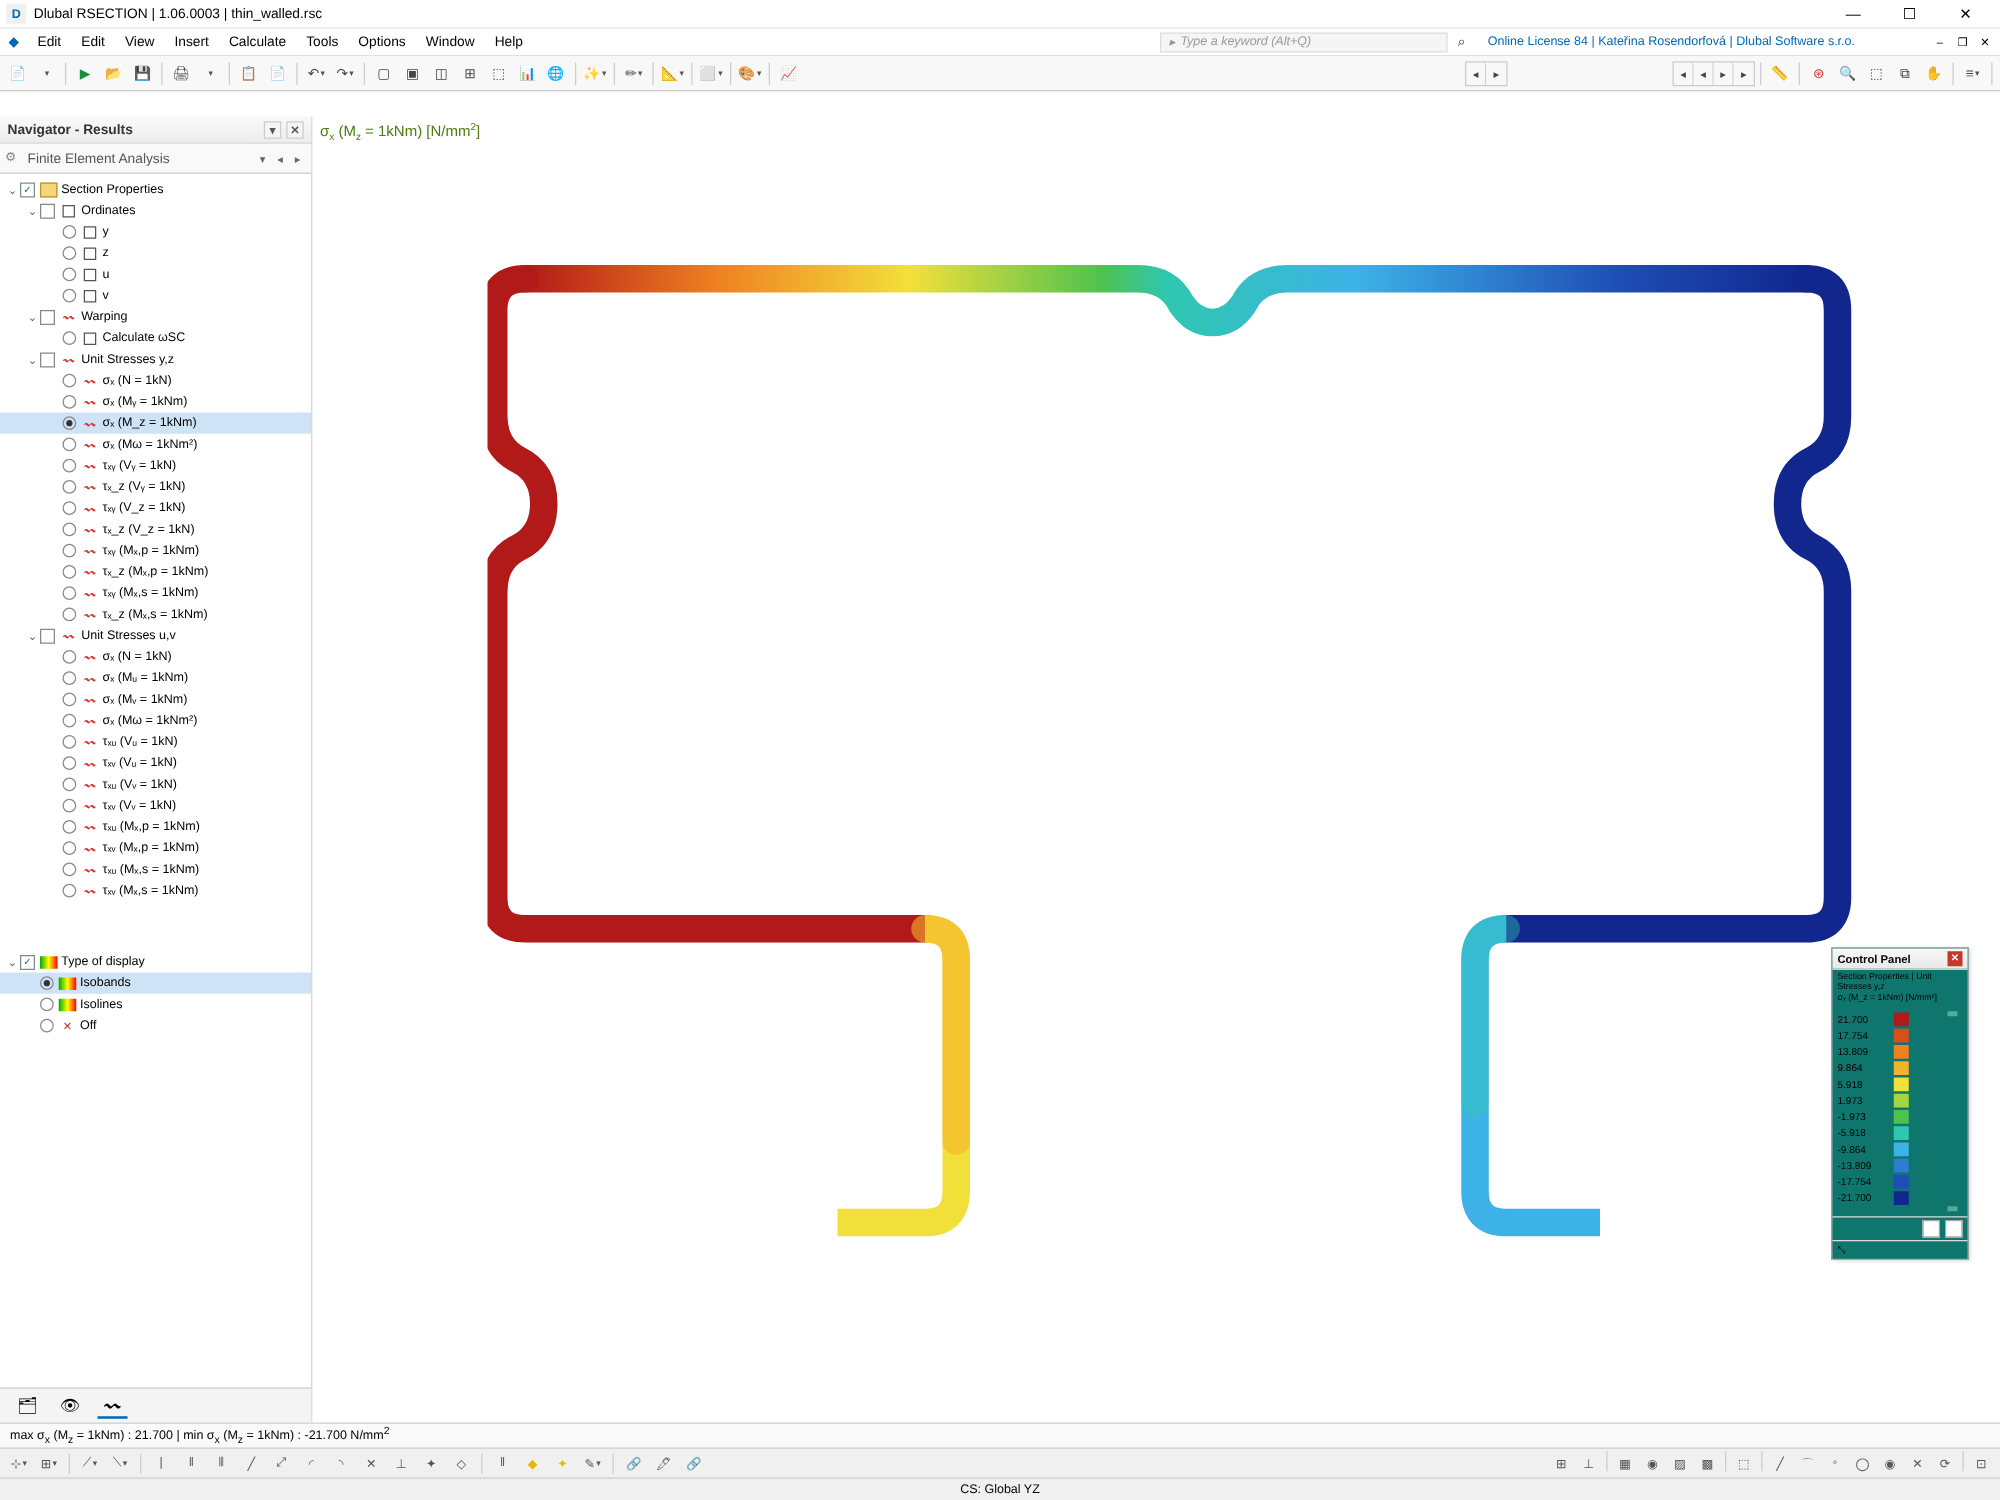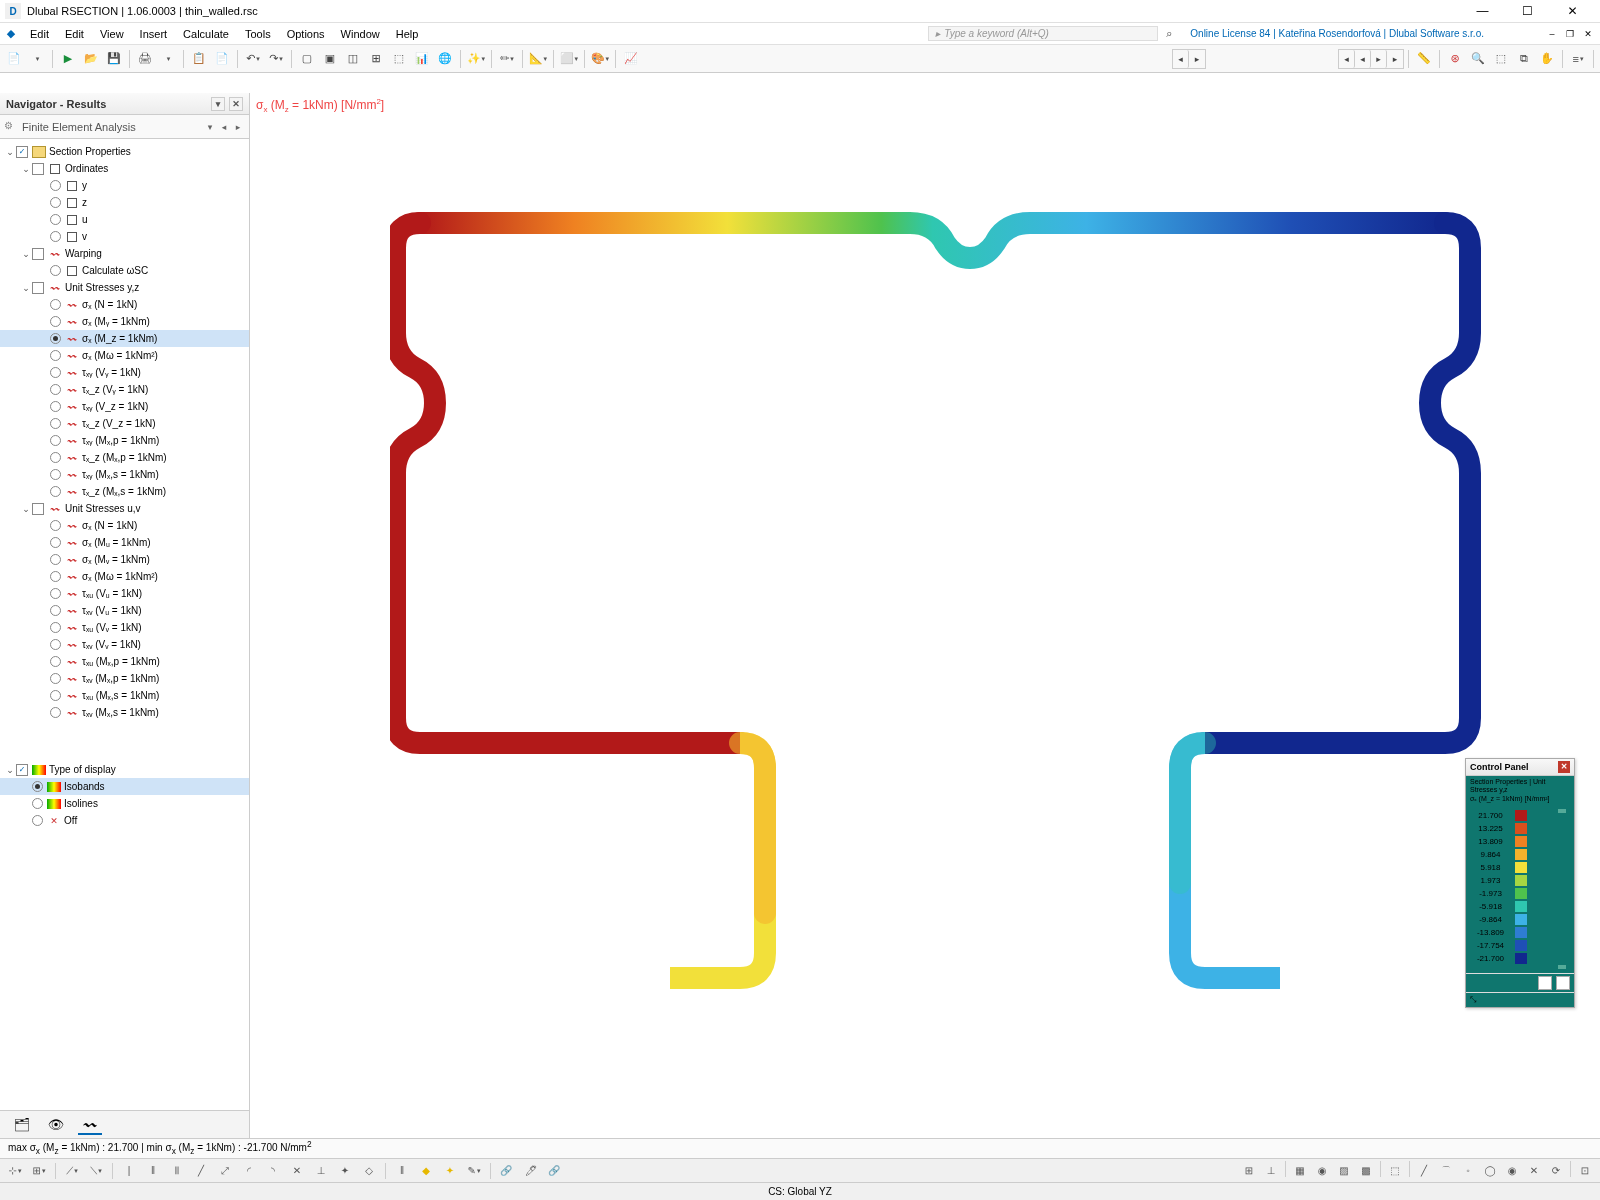--- a/index.html
+++ b/index.html
@@ -54,33 +54,33 @@
     .tree-label { }
     .indent-1 { padding-left: 4px; }
     .indent-2 { padding-left: 20px; }
     .indent-3 { padding-left: 38px; }
 
     .nav-tabs { height: 28px; border-top: 1px solid #ccc; background: #f4f4f4; display: flex; align-items: center; gap: 10px; padding: 0 10px;}
     .nav-tab { width: 24px; height: 20px; display:flex; align-items:center; justify-content:center; cursor: pointer; font-size: 13px;}
 
     
     .viewport { flex: 1; position: relative; background: #fff; overflow: hidden;}
-    .viewport-label { position: absolute; top: 4px; left: 6px; font-size: 12px; color: #ef4444; }
+    .viewport-label { position: absolute; top: 4px; left: 6px; font-size: 12px; color: #4d7c0f; }
     .viewport-label sub { font-size: 8px; }
     .viewport-label sup { font-size: 8px; }
     .section-svg { position: absolute; left: 140px; top: 70px; }
 
     
     .control-panel { position: absolute; right: 25px; bottom: 130px; width: 110px; background: #0f766e; border: 1px solid #aaa; box-shadow: 1px 1px 3px rgba(0,0,0,0.2); font-size: 8px;}
     .cp-header { background: linear-gradient(#f8f8f8, #e8e8e8); padding: 2px 4px; display: flex; align-items: center; border-bottom: 1px solid #ccc; font-size: 9px; font-weight: bold;}
     .cp-close { margin-left: auto; width: 12px; height: 12px; background: #c0392b; color: #fff; text-align: center; font-size: 8px; cursor: pointer; line-height:12px;}
     .cp-subtitle { padding: 2px 4px; font-size: 7px; line-height: 1.2; }
     .cp-scale { padding: 4px; }
     .cp-row { display: flex; align-items: center; height: 13px; }
-    .cp-value { width: 45px; text-align: center; padding-right: 4px; font-size: 8px; }
+    .cp-value { width: 45px; text-align: left; padding-right: 4px; font-size: 8px; }
     .cp-swatch { width: 12px; height: 11px; }
     .cp-slider-col { width: 18px; position: relative; height: 160px; margin-left: 4px;}
     .cp-slider-handle { position: absolute; width: 8px; height: 4px; background: #5a9; left: 6px;}
     .cp-footer { padding: 2px 4px; border-top: 1px solid #ddd; display:flex; justify-content:flex-end; gap: 4px;}
     .cp-footer-icon { width: 14px; height: 14px; border: 1px solid #aaa; background: #fff; cursor:pointer;}
 
     
     .statusbar-1 { height: 20px; background: #fafafa; border-top: 1px solid #ccc; display: flex; padding: 0 8px; font-size: 10px;}
     .statusbar-2 { height: 24px; background: #f0f0f0; border-top: 1px solid #ccc; display: flex; align-items: center; padding: 0 4px; gap: 2px;}
     .statusbar-3 { height: 18px; background: #f0f0f0; border-top: 1px solid #ccc; display: flex; align-items: center; justify-content: center; font-size: 10px;}
@@ -522,21 +522,21 @@
       <div class="cp-subtitle" style="white-space:pre-line;">Section Properties | Unit Stresses y,z
 σₓ (M_z = 1kNm) [N/mm²]</div>
       <div class="cp-scale">
         <div style="display:flex;">
           <div id="scale-rows" style="flex:1;">
               <div class="cp-row">
                 <span class="cp-value">21.700</span>
                 <span class="cp-swatch" style="background:#b21919;"></span>
               </div>
               <div class="cp-row">
-                <span class="cp-value">13.225</span>
+                <span class="cp-value">17.754</span>
                 <span class="cp-swatch" style="background:#d84f1d;"></span>
               </div>
               <div class="cp-row">
                 <span class="cp-value">13.809</span>
                 <span class="cp-swatch" style="background:#ef8121;"></span>
               </div>
               <div class="cp-row">
                 <span class="cp-value">9.864</span>
                 <span class="cp-swatch" style="background:#f5b22c;"></span>
               </div>

